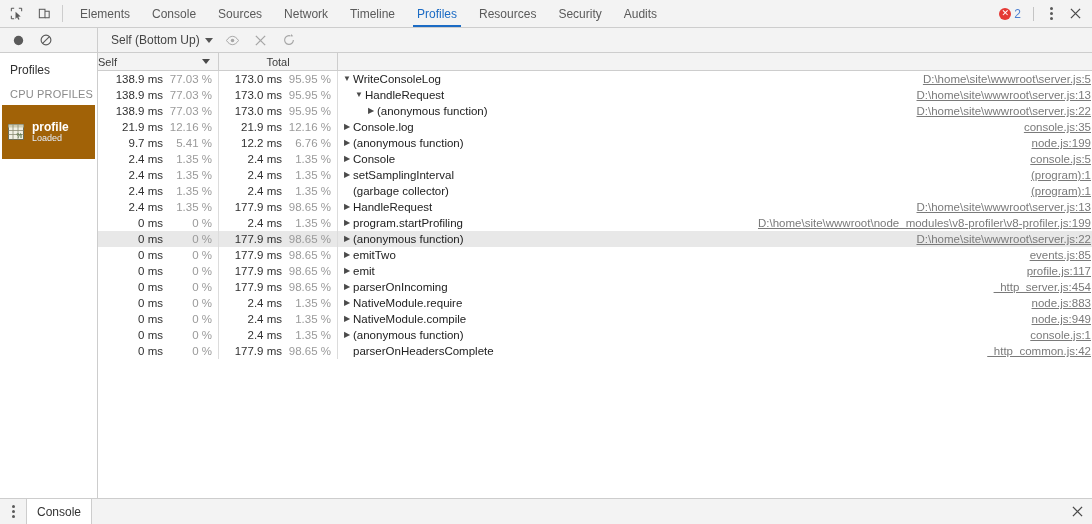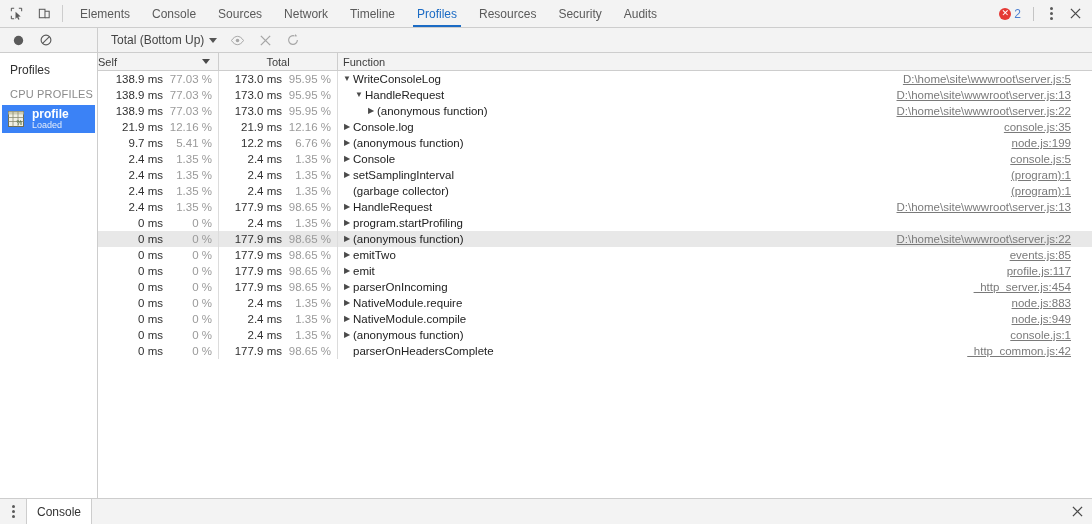--- a/index.html
+++ b/index.html
@@ -142,22 +142,22 @@
   }
   .sb-section {
     font-size: 11px; color: #8a8a8a;
     padding: 9px 0 4px 10px;
     letter-spacing: 0.2px;
     white-space: nowrap;
   }
   .sb-item {
     display: flex; align-items: center; gap: 6px;
     margin: 1px 2px 0 2px;
-    padding: 3px 4px;
-    background: #3b82f6;
+    padding: 16px 4px;
+    background: #a16207;
     cursor: pointer;
   }
   .sb-item .sb-txt { line-height: 1.05; }
   .sb-name { font-size: 12px; color: #fff; font-weight: bold; display: block; }
   .sb-sub { font-size: 9px; color: #e4ecf9; display: block; }
   .gridicon { width: 20px; height: 20px; flex: 0 0 20px; }
 
   
   .tablewrap {
     flex: 1 1 auto;
@@ -226,21 +226,21 @@
     width: 12px; flex: 0 0 12px;
     display: flex; align-items: center; justify-content: center;
     color: #4a4a4a; font-size: 8px; line-height: 1;
   }
   .fname { color: #222; white-space: nowrap; }
   .furl {
     margin-left: auto;
     color: #7a7a7a;
     text-decoration: underline;
     white-space: nowrap;
-    padding-right: 21px;
+    padding-right: 1px;
     padding-left: 14px;
     cursor: pointer;
   }
 
   
   .drawer {
     flex: 0 0 26px; height: 26px;
     display: flex; align-items: stretch;
     background: #f3f3f3;
     border-top: 1px solid #cdcdcd;
@@ -349,21 +349,21 @@
       </div>
       <div class="t2btn">
         <svg width="14" height="14" viewBox="0 0 16 16">
           <circle cx="8" cy="8" r="5.6" fill="none" stroke="#5a5a5a" stroke-width="1.3"></circle>
           <path d="M4.1 11.9 L11.9 4.1" stroke="#5a5a5a" stroke-width="1.3"></path>
         </svg>
       </div>
     </div>
     <div class="tool2-right">
       <div class="viewsel">
-        <span>Total (Bottom Up)</span>
+        <span>Self (Bottom Up)</span>
         <span class="caret"></span>
       </div>
       <div class="ticon">
         <svg width="15" height="15" viewBox="0 0 18 18">
           <path d="M1.8 9 C4 5.3 7 4 9 4 C11 4 14 5.3 16.2 9 C14 12.7 11 14 9 14 C7 14 4 12.7 1.8 9 Z" fill="none" stroke="#a6a6a6" stroke-width="1.2"></path>
           <circle cx="9" cy="9" r="2.1" fill="#a6a6a6"></circle>
         </svg>
       </div>
       <div class="ticon">
         <svg width="13" height="13" viewBox="0 0 14 14">
@@ -402,23 +402,20 @@
 
     <div class="tablewrap">
       <div class="thead">
         <div class="th th-self">
           <span>Self</span>
           <span class="sortarrow"></span>
         </div>
         <div class="th th-total">
           <span>Total</span>
         </div>
-        <div class="th th-func">
-          <span>Function</span>
-        </div>
       </div>
       <div class="tbody" id="tbody">
           <div class="row">
             <div class="c-self">
               <span class="v-ms">138.9 ms</span>
               <span class="v-pct">77.03 %</span>
             </div>
             <div class="c-total">
               <span class="v-ms">173.0 ms</span>
               <span class="v-pct">95.95 %</span>
@@ -554,20 +551,21 @@
               <span class="v-ms">0 ms</span>
               <span class="v-pct">0 %</span>
             </div>
             <div class="c-total">
               <span class="v-ms">2.4 ms</span>
               <span class="v-pct">1.35 %</span>
             </div>
             <div class="c-func" style="padding-left: 3px;">
               <span class="tri">▶</span>
               <span class="fname">program.startProfiling</span>
+              <a class="furl">D:\home\site\wwwroot\node_modules\v8-profiler\v8-profiler.js:199</a>
             </div>
           </div>
           <div class="row selected">
             <div class="c-self">
               <span class="v-ms">0 ms</span>
               <span class="v-pct">0 %</span>
             </div>
             <div class="c-total">
               <span class="v-ms">177.9 ms</span>
               <span class="v-pct">98.65 %</span>

